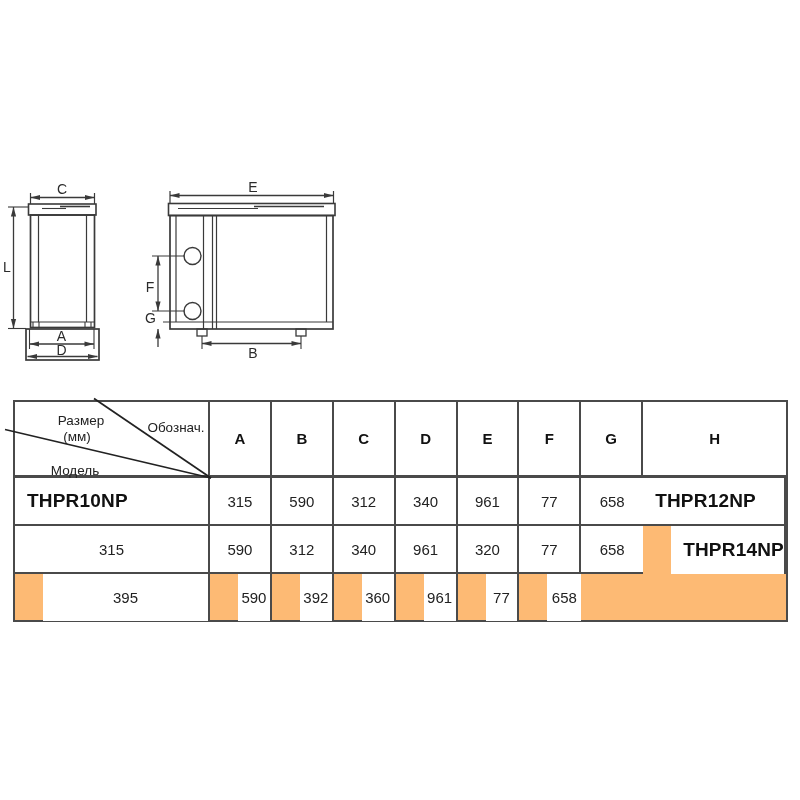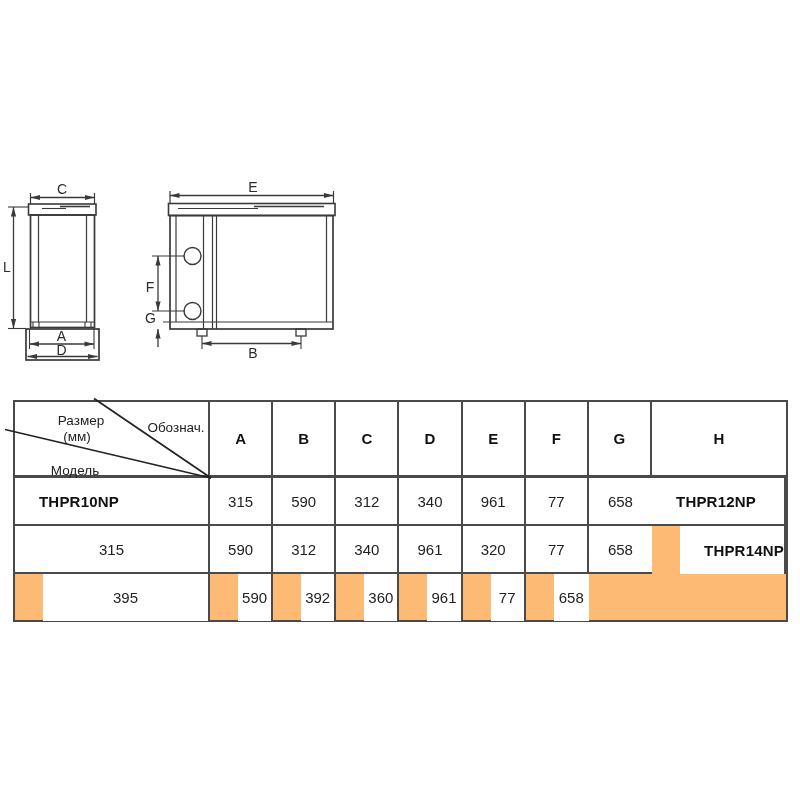--- a/index.html
+++ b/index.html
@@ -24,21 +24,21 @@
   }
   .cell{
     border-right:2px solid #4a4a4a;border-bottom:2px solid #4a4a4a;
     display:flex;align-items:center;justify-content:center;
     box-sizing:border-box;
     font-size:15px;color:#222;background:#fff;
   }
   .cell.last-col{border-right:none;}
   .cell.last-row{border-bottom:none;margin-left:28px;}
   .cell.header{border-bottom:3px solid #4a4a4a;font-weight:bold;font-size:15px;color:#111;}
-  .cell.model{justify-content:flex-start;padding-left:24px;font-weight:bold;font-size:15px;color:#111;letter-spacing:.2px;}
+  .cell.model{justify-content:flex-start;padding-left:12px;font-weight:bold;font-size:19px;color:#111;letter-spacing:.2px;}
   .corner{position:relative;}
   .corner .lbl{
     position:absolute;transform:translate(-50%,-50%);
     font-size:13.5px;color:#222;white-space:nowrap;font-weight:normal;
   }
   #diag-svg{position:absolute;left:0;top:390px;pointer-events:none;}
 </style>
 </head>
 <body>
 

